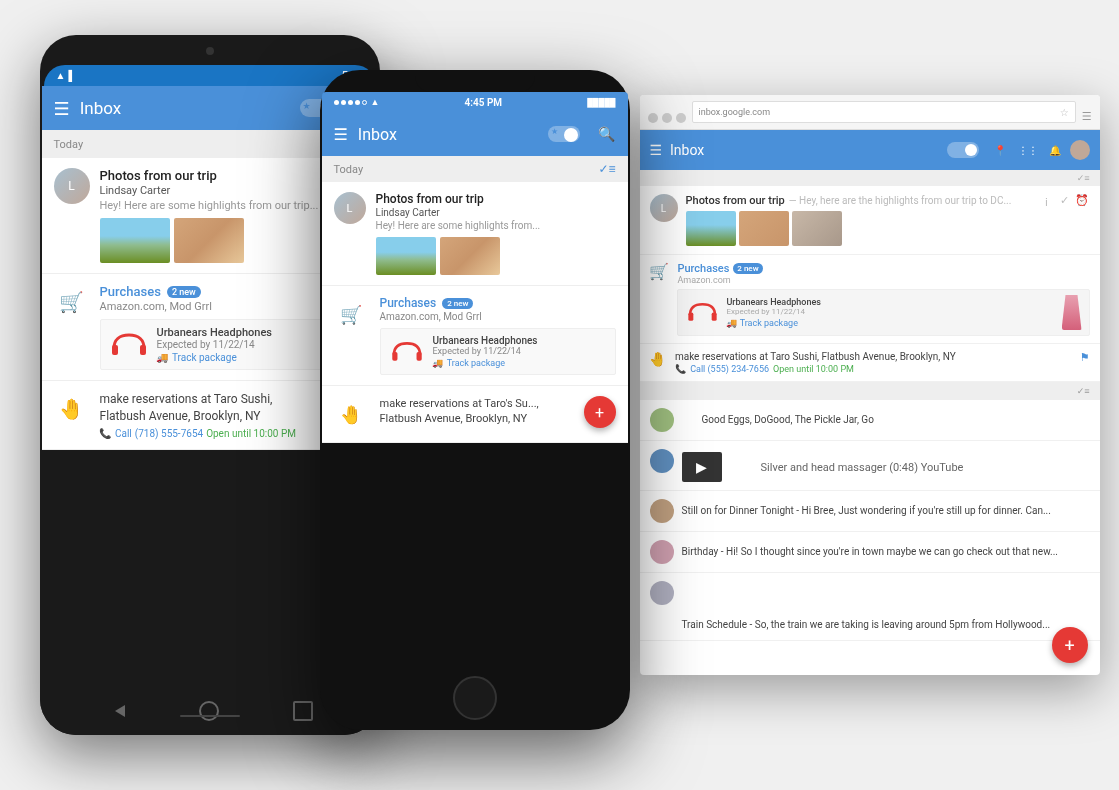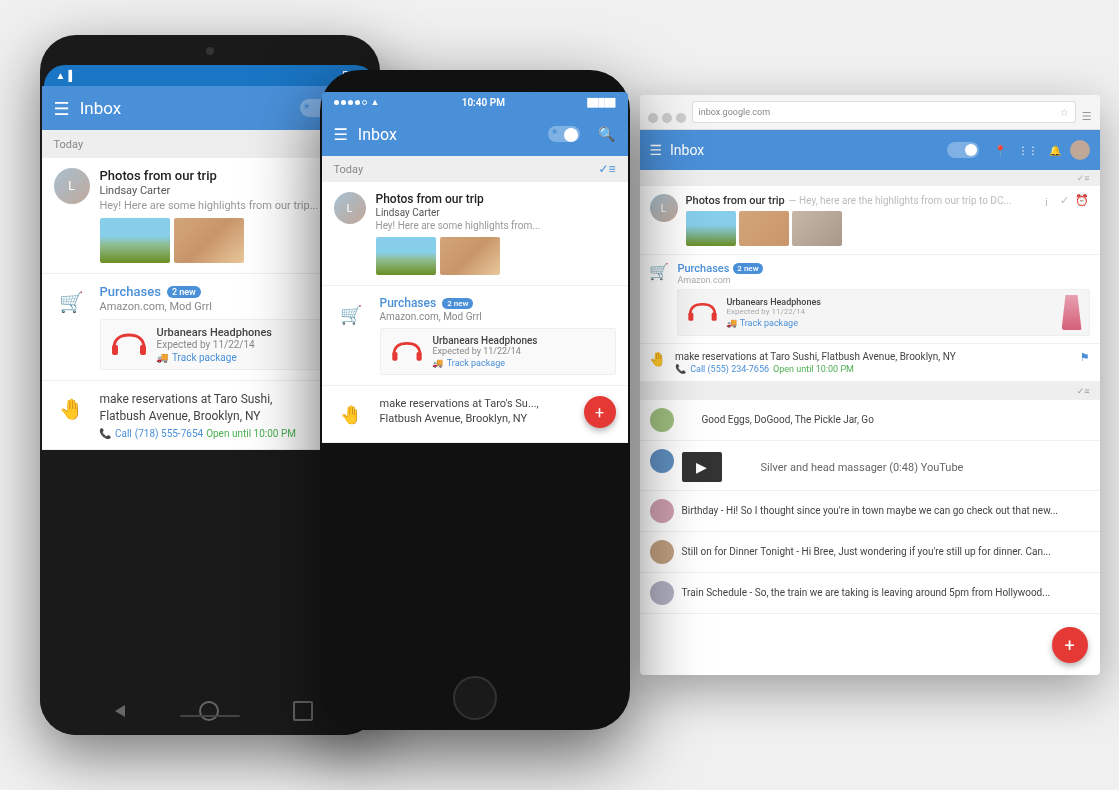--- a/index.html
+++ b/index.html
@@ -766,21 +766,21 @@
 
       <div class="ios-status-bar">
         <div class="ios-dots">
           <span class="ios-dot"></span>
           <span class="ios-dot"></span>
           <span class="ios-dot"></span>
           <span class="ios-dot"></span>
           <span class="ios-dot empty"></span>
         </div>
         <span style="color:white;font-size:9px;margin-left:4px;">▲</span>
-        <span class="ios-time">10:40 PM</span>
+        <span class="ios-time">4:45 PM</span>
         <span style="color:white;font-size:8px;">█████</span>
       </div>
 
       <div class="inbox-appbar">
         <span class="menu-icon" style="color:white;font-size:16px;margin-right:10px;">☰</span>
         <span class="title" style="color:white;font-size:16px;font-weight:400;flex:1;">Inbox</span>
         <div class="toggle-switch" style="position:relative;width:32px;height:16px;">
           <span style="position:absolute;left:3px;top:1px;color:#4a90d9;font-size:8px;">★</span>
         </div>
         <span class="search-icon" style="color:white;font-size:14px;margin-left:8px;">🔍</span>
@@ -965,36 +965,36 @@
           <div style="display:flex;gap:4px;margin-top:3px;align-items:center;">
             <div style="width:40px;height:30px;background:#333;border-radius:2px;display:flex;align-items:center;justify-content:center;">
               <span style="color:white;font-size:14px;">▶</span>
             </div>
             <span style="font-size:11px;color:#666;padding-left:35px;">Silver and head massager (0:48) YouTube</span>
           </div>
         </div>
       </div>
 
       <div class="browser-email-row">
+        <div style="width:24px;height:24px;border-radius:50%;background:#c0a080;flex-shrink:0;"></div>
+        <div style="flex:1;">
+          <span style="font-size:10px;color:#444;">Still on for Dinner Tonight - Hi Bree, Just wondering if you're still up for dinner. Can...</span>
+        </div>
+      </div>
+
+      <div class="browser-email-row">
         <div style="width:24px;height:24px;border-radius:50%;background:#d0a0b0;flex-shrink:0;"></div>
         <div style="flex:1;">
           <span style="font-size:10px;color:#444;">Birthday - Hi! So I thought since you're in town maybe we can go check out that new...</span>
         </div>
       </div>
 
       <div class="browser-email-row">
-        <div style="width:24px;height:24px;border-radius:50%;background:#c0a080;flex-shrink:0;"></div>
-        <div style="flex:1;">
-          <span style="font-size:10px;color:#444;">Still on for Dinner Tonight - Hi Bree, Just wondering if you're still up for dinner. Can...</span>
-        </div>
-      </div>
-
-      <div class="browser-email-row">
         <div style="width:24px;height:24px;border-radius:50%;background:#b0b0c0;flex-shrink:0;"></div>
-        <div style="flex:1;">
+        <div style="flex:1;margin-top:32px;">
           <span style="font-size:10px;color:#444;">Train Schedule - So, the train we are taking is leaving around 5pm from Hollywood...</span>
         </div>
       </div>
 
     </div>
 
     <div style="position:absolute;bottom:12px;right:12px;width:36px;height:36px;background:#e53935;border-radius:50%;display:flex;align-items:center;justify-content:center;color:white;font-size:18px;box-shadow:0 3px 6px rgba(0,0,0,0.3);">
       <span>+</span>
     </div>
   </div>

